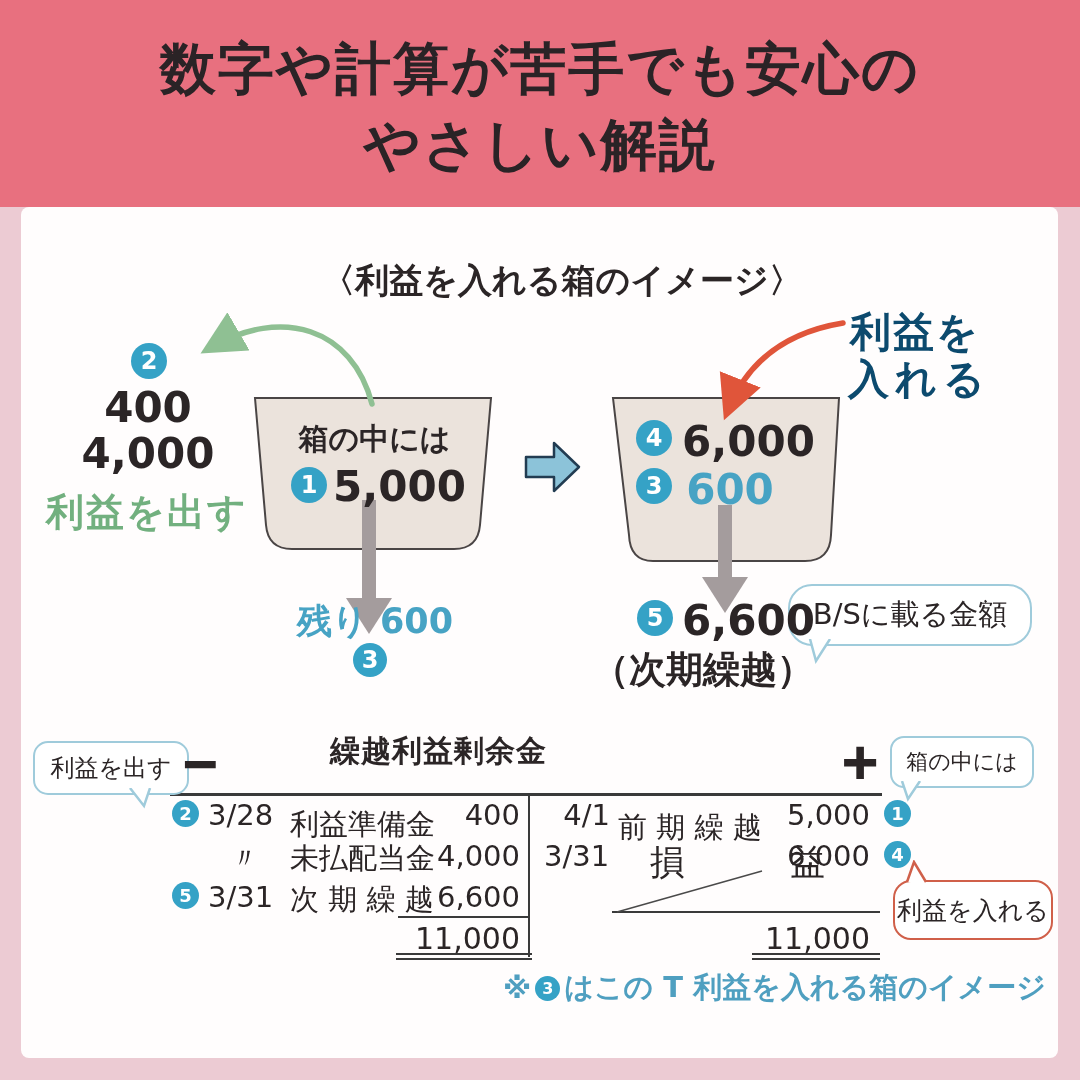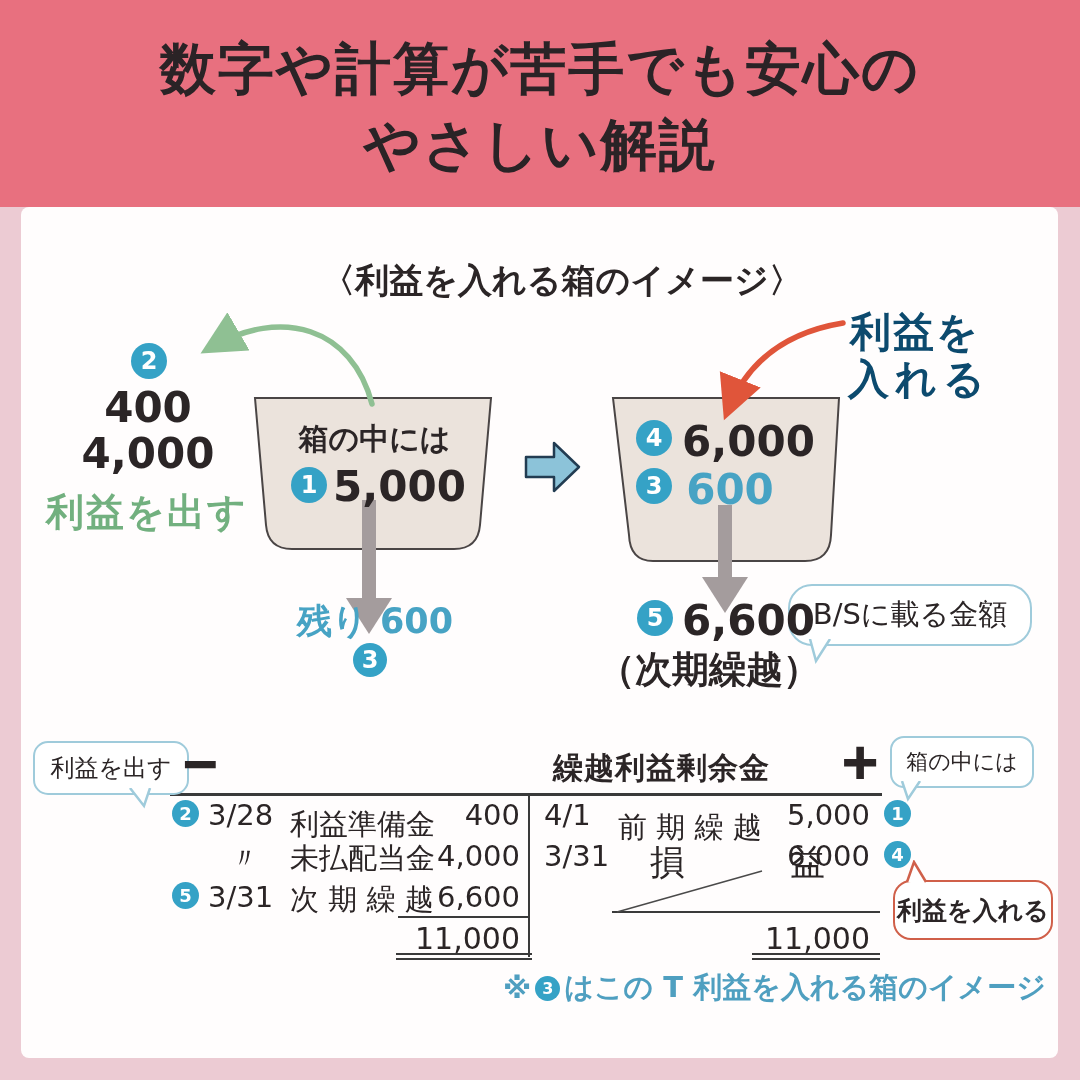--- a/index.html
+++ b/index.html
@@ -20,21 +20,21 @@
   .note-text{color:#4f9fc0;}
 
   .badge{position:absolute;border-radius:50%;background:#35a2c6;color:#fff;font-weight:700;display:flex;align-items:center;justify-content:center;z-index:6;}
   .badge-lg{width:36px;height:36px;font-size:24px;}
   .badge-md{width:27px;height:27px;font-size:18px;}
   .badge-sm{width:25px;height:25px;font-size:16px;}
 
   .num{font-weight:700;}
 
   .bubble{position:absolute;background:#fff;border:2.5px solid #9fcbdb;border-radius:18px;display:flex;align-items:center;justify-content:center;color:#2b2526;z-index:5;}
-  .bubble-red{border-color:#d0604a;font-weight:bold;}
+  .bubble-red{border-color:#d0604a;}
   .tail{position:absolute;z-index:7;pointer-events:none;}
 
   .hline{position:absolute;background:#3a3a3a;}
   svg{display:block;}
   .overlay{position:absolute;left:0;top:0;width:1080px;height:1080px;pointer-events:none;z-index:4;}
   .boxsvg{position:absolute;z-index:1;}
   .arrow-svg{position:absolute;z-index:2;}
   .label{position:absolute;z-index:6;}
   .sign{position:absolute;font-weight:900;color:#2b2526;-webkit-text-stroke:2px #2b2526;z-index:6;}
 </style>
@@ -87,21 +87,21 @@
   <svg class="arrow-svg" style="left:702px;top:505px;" width="46" height="110">
     <rect x="16" y="0" width="14" height="74" fill="#a49c9d"></rect>
     <polygon points="0,72 23,108 46,72" fill="#a49c9d"></polygon>
   </svg>
 
   <div class="label red-text num" style="left:850px;top:305px;font-size:41px;letter-spacing:2px;">利益を</div>
   <div class="label red-text num" style="left:848px;top:352px;font-size:41px;letter-spacing:6px;">入れる</div>
 
   <div class="badge badge-lg" style="left:637px;top:600px;">5</div>
   <div class="label dark num" style="left:682px;top:596px;font-size:42px;">6,600</div>
-  <div class="label dark num" style="left:598px;top:645px;width:230px;text-align:left;font-size:37px;">（次期繰越）</div>
+  <div class="label dark num" style="left:584px;top:645px;width:230px;text-align:right;font-size:37px;">（次期繰越）</div>
 
   <div class="bubble" style="left:788px;top:584px;width:240px;height:58px;font-size:29px;border-radius:24px;">B/Sに載る金額</div>
   <svg class="tail" style="left:806px;top:639px;" width="28" height="26">
     <path d="M4,0 L10,22 L24,0" fill="#fff" stroke="#9fcbdb" stroke-width="2.5"></path>
   </svg>
 
   <svg class="overlay">
     <defs>
       <marker id="mgreen" markerWidth="10" markerHeight="10" refX="6" refY="4" orient="auto">
         <path d="M0,0 L8,4 L0,8 Z" fill="#8fc093"></path>
@@ -118,21 +118,21 @@
   <div class="bubble" style="left:33px;top:741px;width:152px;height:50px;font-size:24px;border-radius:15px;">利益を出す</div>
   <svg class="tail" style="left:128px;top:788px;" width="26" height="22">
     <path d="M2,0 L16,18 L22,0" fill="#fff" stroke="#9fcbdb" stroke-width="2.5"></path>
   </svg>
   <div class="bubble" style="left:890px;top:736px;width:140px;height:48px;font-size:22px;border-radius:14px;">箱の中には</div>
   <svg class="tail" style="left:898px;top:781px;" width="26" height="22">
     <path d="M4,0 L10,18 L22,0" fill="#fff" stroke="#9fcbdb" stroke-width="2.5"></path>
   </svg>
 
   <div class="sign" style="left:181px;top:736px;font-size:46px;">−</div>
-  <div class="label dark" style="left:330px;top:748px;width:440px;text-align:right;font-size:30px;font-weight:700;letter-spacing:1px;">繰越利益剰余金</div>
+  <div class="label dark" style="left:330px;top:731px;width:440px;text-align:left;font-size:30px;font-weight:700;letter-spacing:1px;">繰越利益剰余金</div>
   <div class="sign" style="left:840px;top:733px;font-size:48px;">+</div>
 
   <div class="hline" style="left:170px;top:793px;width:712px;height:2.5px;"></div>
   <div class="hline" style="left:528px;top:793px;width:2px;height:164px;"></div>
   <div class="hline" style="left:398px;top:916px;width:132px;height:2px;"></div>
   <div class="hline" style="left:612px;top:911px;width:268px;height:2px;"></div>
   <div class="hline" style="left:396px;top:953px;width:136px;height:2px;"></div>
   <div class="hline" style="left:396px;top:958px;width:136px;height:2px;"></div>
   <div class="hline" style="left:752px;top:953px;width:128px;height:2px;"></div>
   <div class="hline" style="left:752px;top:958px;width:128px;height:2px;"></div>
@@ -146,21 +146,21 @@
   <div class="label dark" style="left:290px;top:839px;font-size:29px;">未払配当金</div>
   <div class="label dark" style="left:400px;top:839px;width:120px;text-align:right;font-size:29px;">4,000</div>
 
   <div class="badge badge-md" style="left:172px;top:882px;">5</div>
   <div class="label dark" style="left:208px;top:880px;width:72px;font-size:29px;">3/31</div>
   <div class="label dark" style="left:290px;top:880px;font-size:29px;">次 期 繰 越</div>
   <div class="label dark" style="left:400px;top:880px;width:120px;text-align:right;font-size:29px;">6,600</div>
 
   <div class="label dark" style="left:398px;top:921px;width:122px;text-align:right;font-size:30px;">11,000</div>
 
-  <div class="label dark" style="left:544px;top:798px;width:66px;font-size:29px;">4/1</div>
+  <div class="label dark" style="left:544px;top:798px;width:66px;font-size:29px;text-align:right;">4/1</div>
   <div class="label dark" style="left:618px;top:808px;font-size:29px;">前 期 繰 越</div>
   <div class="label dark" style="left:748px;top:798px;width:122px;text-align:right;font-size:29px;">5,000</div>
   <div class="badge badge-md" style="left:884px;top:800px;">1</div>
 
   <div class="label dark" style="left:544px;top:839px;width:66px;font-size:29px;">3/31</div>
   <div class="label dark" style="left:650px;top:839px;font-size:35px;">損　　　益</div>
   <div class="label dark" style="left:748px;top:839px;width:122px;text-align:right;font-size:29px;">6,000</div>
   <div class="badge badge-md" style="left:884px;top:841px;">4</div>
 
   <div class="label dark" style="left:748px;top:921px;width:122px;text-align:right;font-size:30px;">11,000</div>

